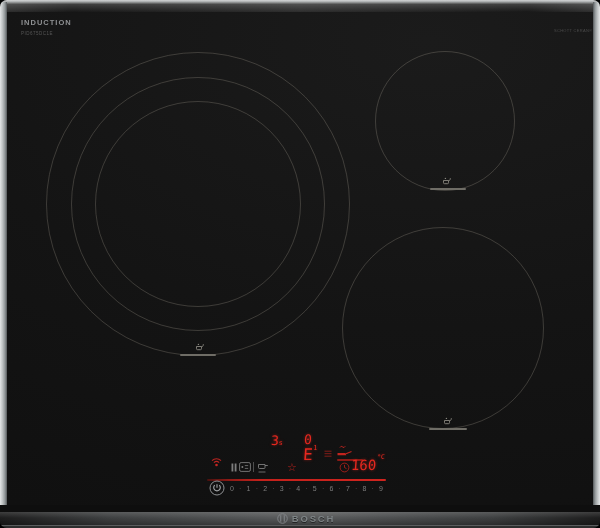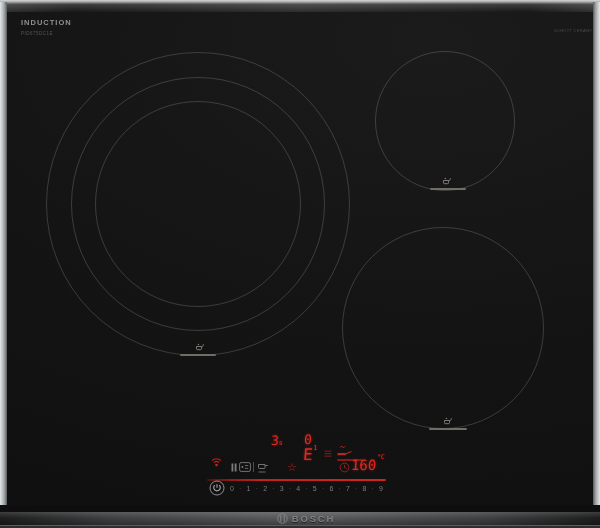--- a/index.html
+++ b/index.html
@@ -1,17 +1,17 @@
 <!DOCTYPE html>
 <html><head>
 <meta charset="utf-8">
 <style>
   html,body { margin:0; padding:0; background:#000; }
   body { width:600px; height:528px; font-family:"Liberation Sans", sans-serif; }
-  #cooktop { position:relative; width:600px; height:528px; background:#070707; overflow:hidden; }
+  #cooktop { position:relative; width:600px; height:528px; background:#070707; overflow:hidden;border-radius:7px; }
 
   
   .top-band { position:absolute; left:0; top:0; width:600px; height:12px;
     background:
       linear-gradient(90deg, rgba(255,255,255,.10) 0%, rgba(255,255,255,0) 12%, rgba(255,255,255,.09) 50%, rgba(255,255,255,0) 88%, rgba(255,255,255,.10) 100%),
       linear-gradient(180deg, #d2d4d5 0%, #a8abac 14%, #3e3e3e 36%, #2e2e2e 62%, #181818 100%); }
   .side-trim { position:absolute; top:2px; width:7px; height:503px; }
   .side-trim.left  { left:0;  background:linear-gradient(90deg,  #e4e6e7 0%, #bcc0c1 38%, #8f9496 72%, #54585a 100%); }
   .side-trim.right { right:0; background:linear-gradient(270deg, #e4e6e7 0%, #bcc0c1 38%, #8f9496 72%, #54585a 100%); }
 

